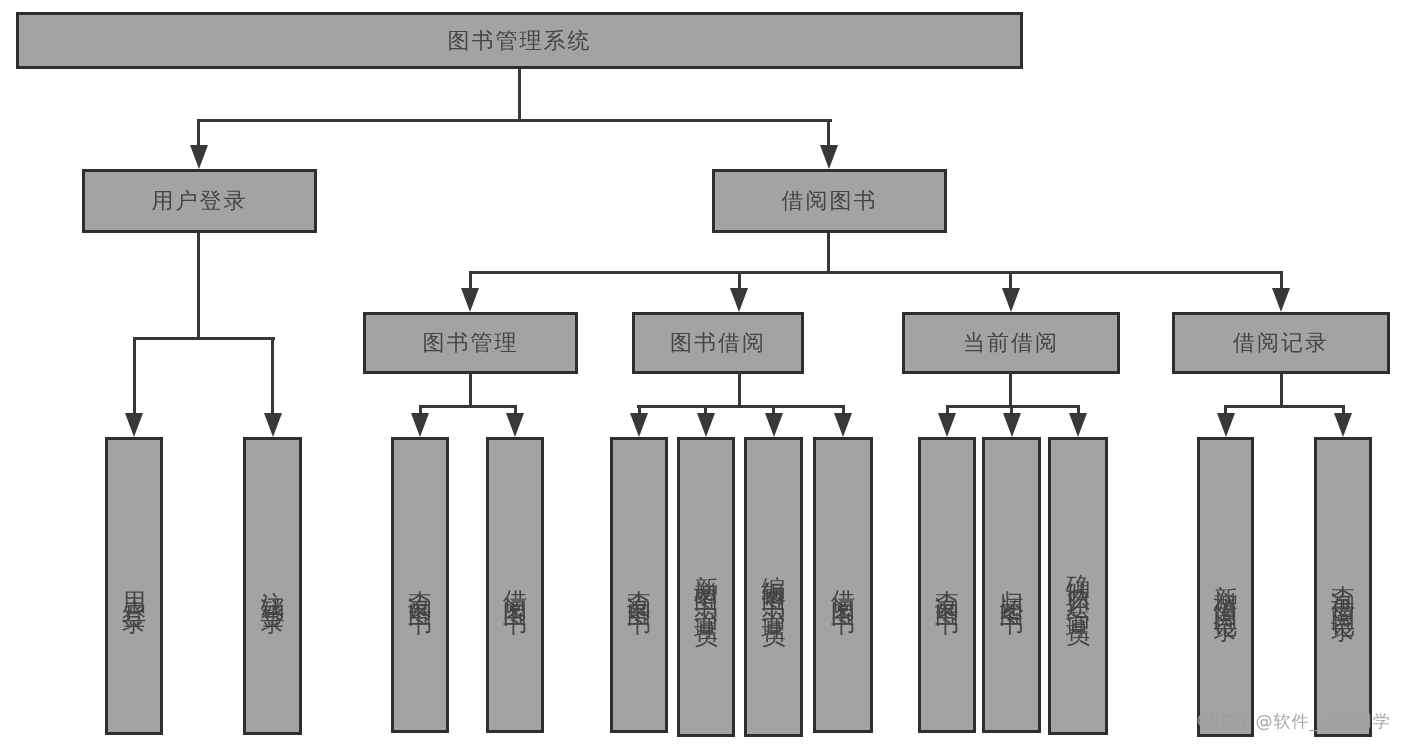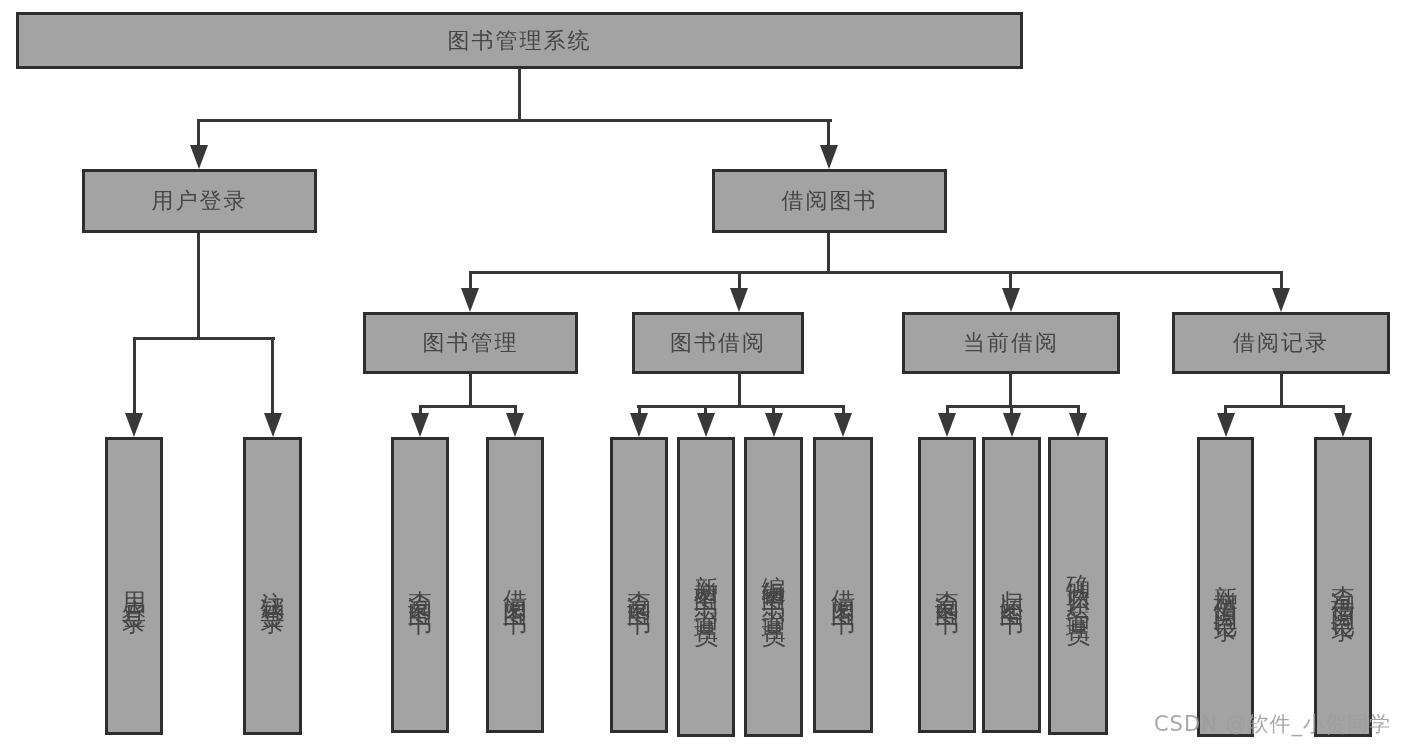--- a/index.html
+++ b/index.html
@@ -21,21 +21,21 @@
     writing-mode:vertical-rl; text-orientation:mixed;
     font-size:24px; letter-spacing:7px; line-height:1;
   }
   .line{position:absolute; background:var(--line);}
   .arr{
     position:absolute; width:0; height:0;
     border-left:9px solid transparent; border-right:9px solid transparent;
     border-top:24px solid var(--line);
   }
   .watermark{
-    position:absolute; color:var(--wm); font-size:21px; letter-spacing:1px;
+    position:absolute; color:var(--wm); font-size:17px; letter-spacing:1px;
     z-index:5; opacity:.9;
   }
 </style>
 </head>
 <body>
 
 <div id="canvas">
 
   <div class="box hbox root" style="left:16px;top:12px;width:1007px;height:57px">图书管理系统</div>
 

